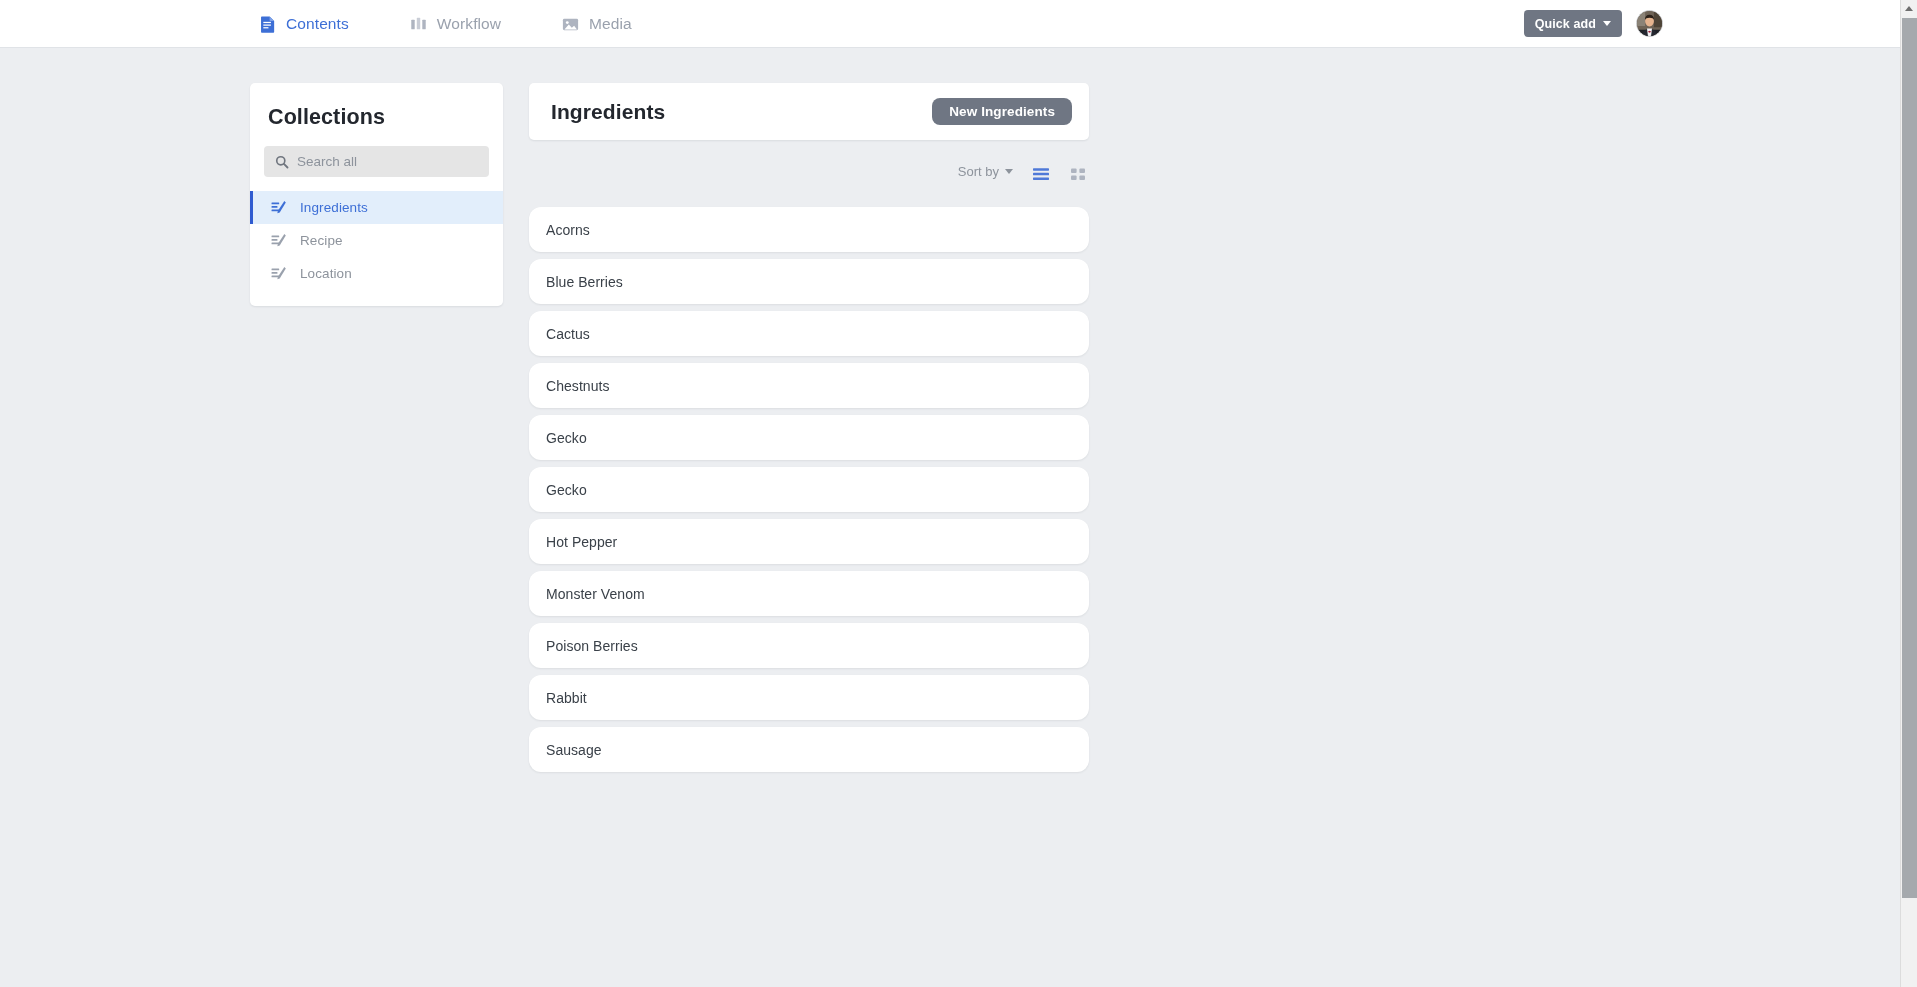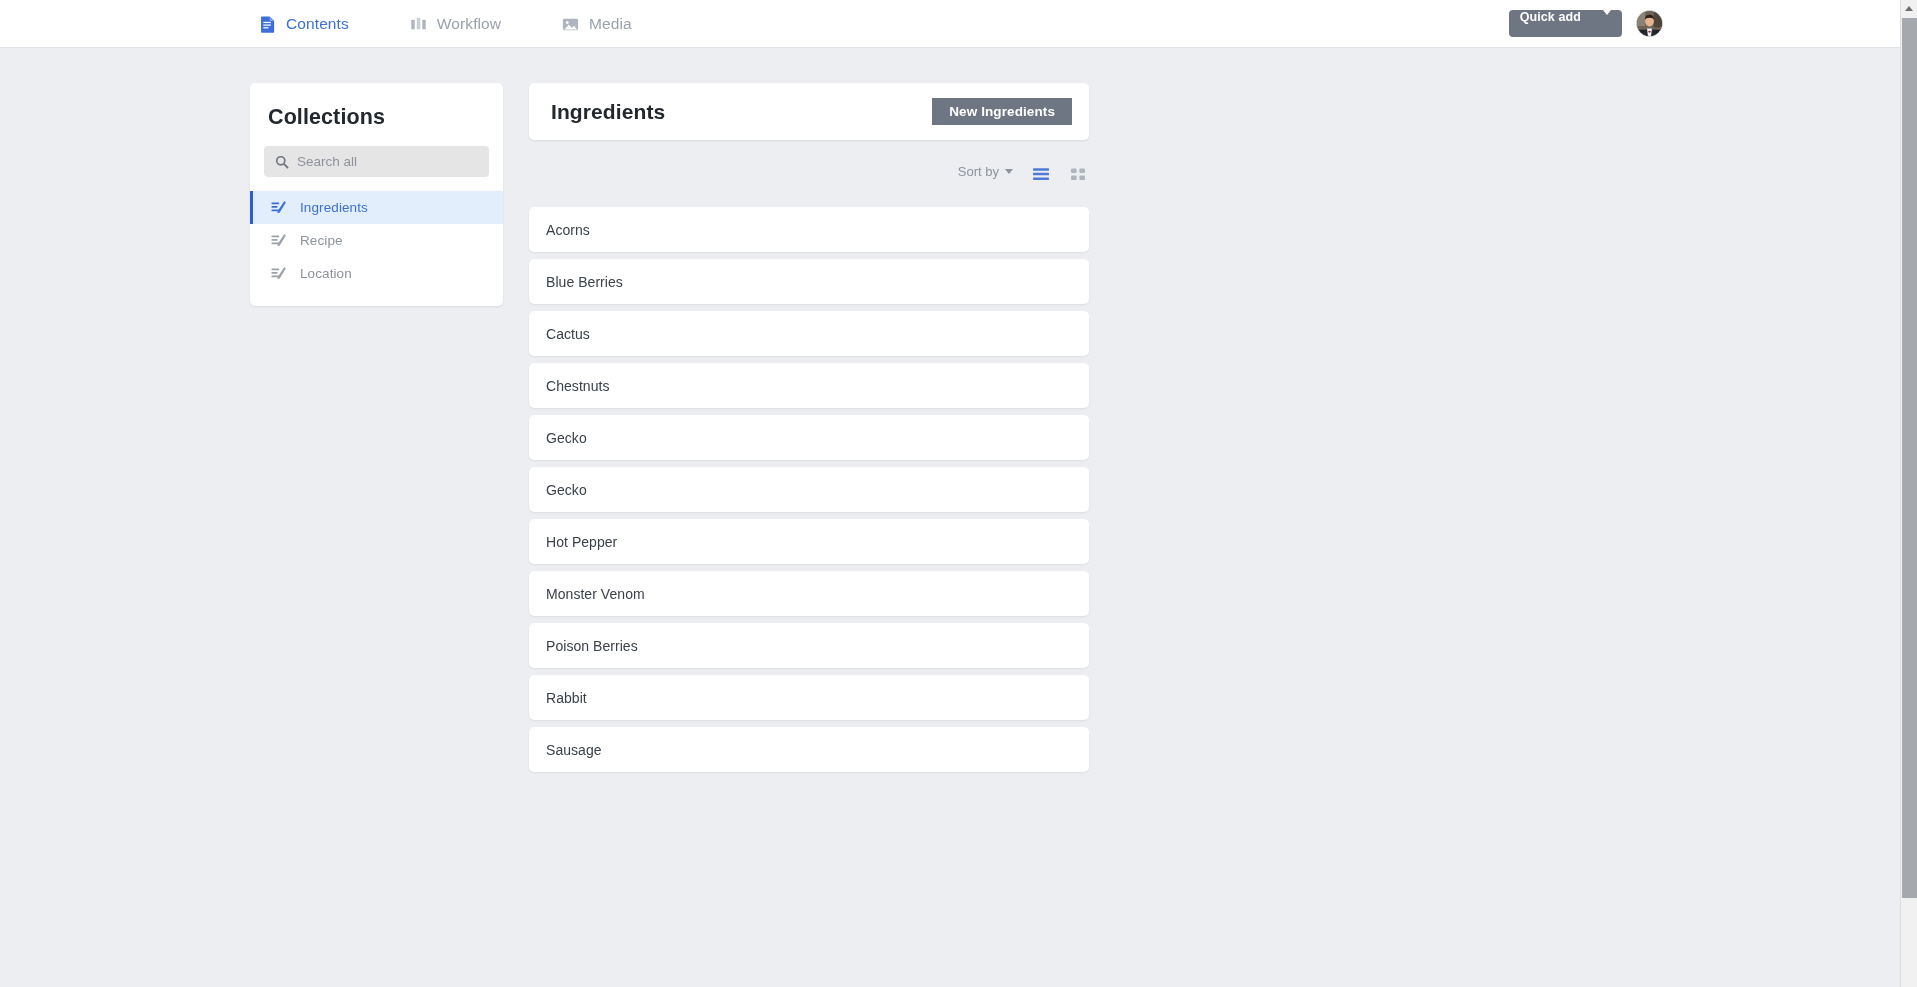--- a/index.html
+++ b/index.html
@@ -77,22 +77,22 @@
     background: #6f7683;
     color: #ffffff;
     border: none;
     border-radius: 4px;
     height: 27px;
     padding: 0 11px;
     font-size: 12.5px;
     font-weight: bold;
     font-family: inherit;
     display: flex;
-    align-items: flex-start;
-    gap: 22px;
+    align-items: center;
+    gap: 7px;
     cursor: pointer;
     letter-spacing: .1px;
   }
   .caret {
     width: 0; height: 0;
     border-left: 4.5px solid transparent;
     border-right: 4.5px solid transparent;
     border-top: 5px solid currentColor;
     display: block;
   }
@@ -198,21 +198,21 @@
   .content-title {
     font-size: 21px;
     font-weight: bold;
     color: #23272e;
     letter-spacing: .1px;
   }
   .new-btn {
     background: #6f7683;
     color: #ffffff;
     border: none;
-    border-radius: 0;
+    border-radius: 8px;
     height: 27px;
     padding: 0 17px;
     font-size: 13.5px;
     font-weight: bold;
     font-family: inherit;
     cursor: pointer;
     letter-spacing: .1px;
   }
 
   .toolbar {
@@ -243,21 +243,21 @@
     cursor: pointer;
     width: 19px; height: 19px;
     display: flex; align-items: center; justify-content: center;
   }
   .view-btn svg { display: block; }
 
   
   .item-list { margin-top: 9px; display: flex; flex-direction: column; gap: 7px; }
   .item-card {
     background: #ffffff;
-    border-radius: 5px;
+    border-radius: 12px;
     box-shadow: 0 1px 2px rgba(25,35,55,.08);
     height: 45px;
     display: flex;
     align-items: center;
     padding: 0 0 0 17px;
     cursor: pointer;
     font-size: 14px;
     color: #3a4149;
     letter-spacing: .05px;
   }

